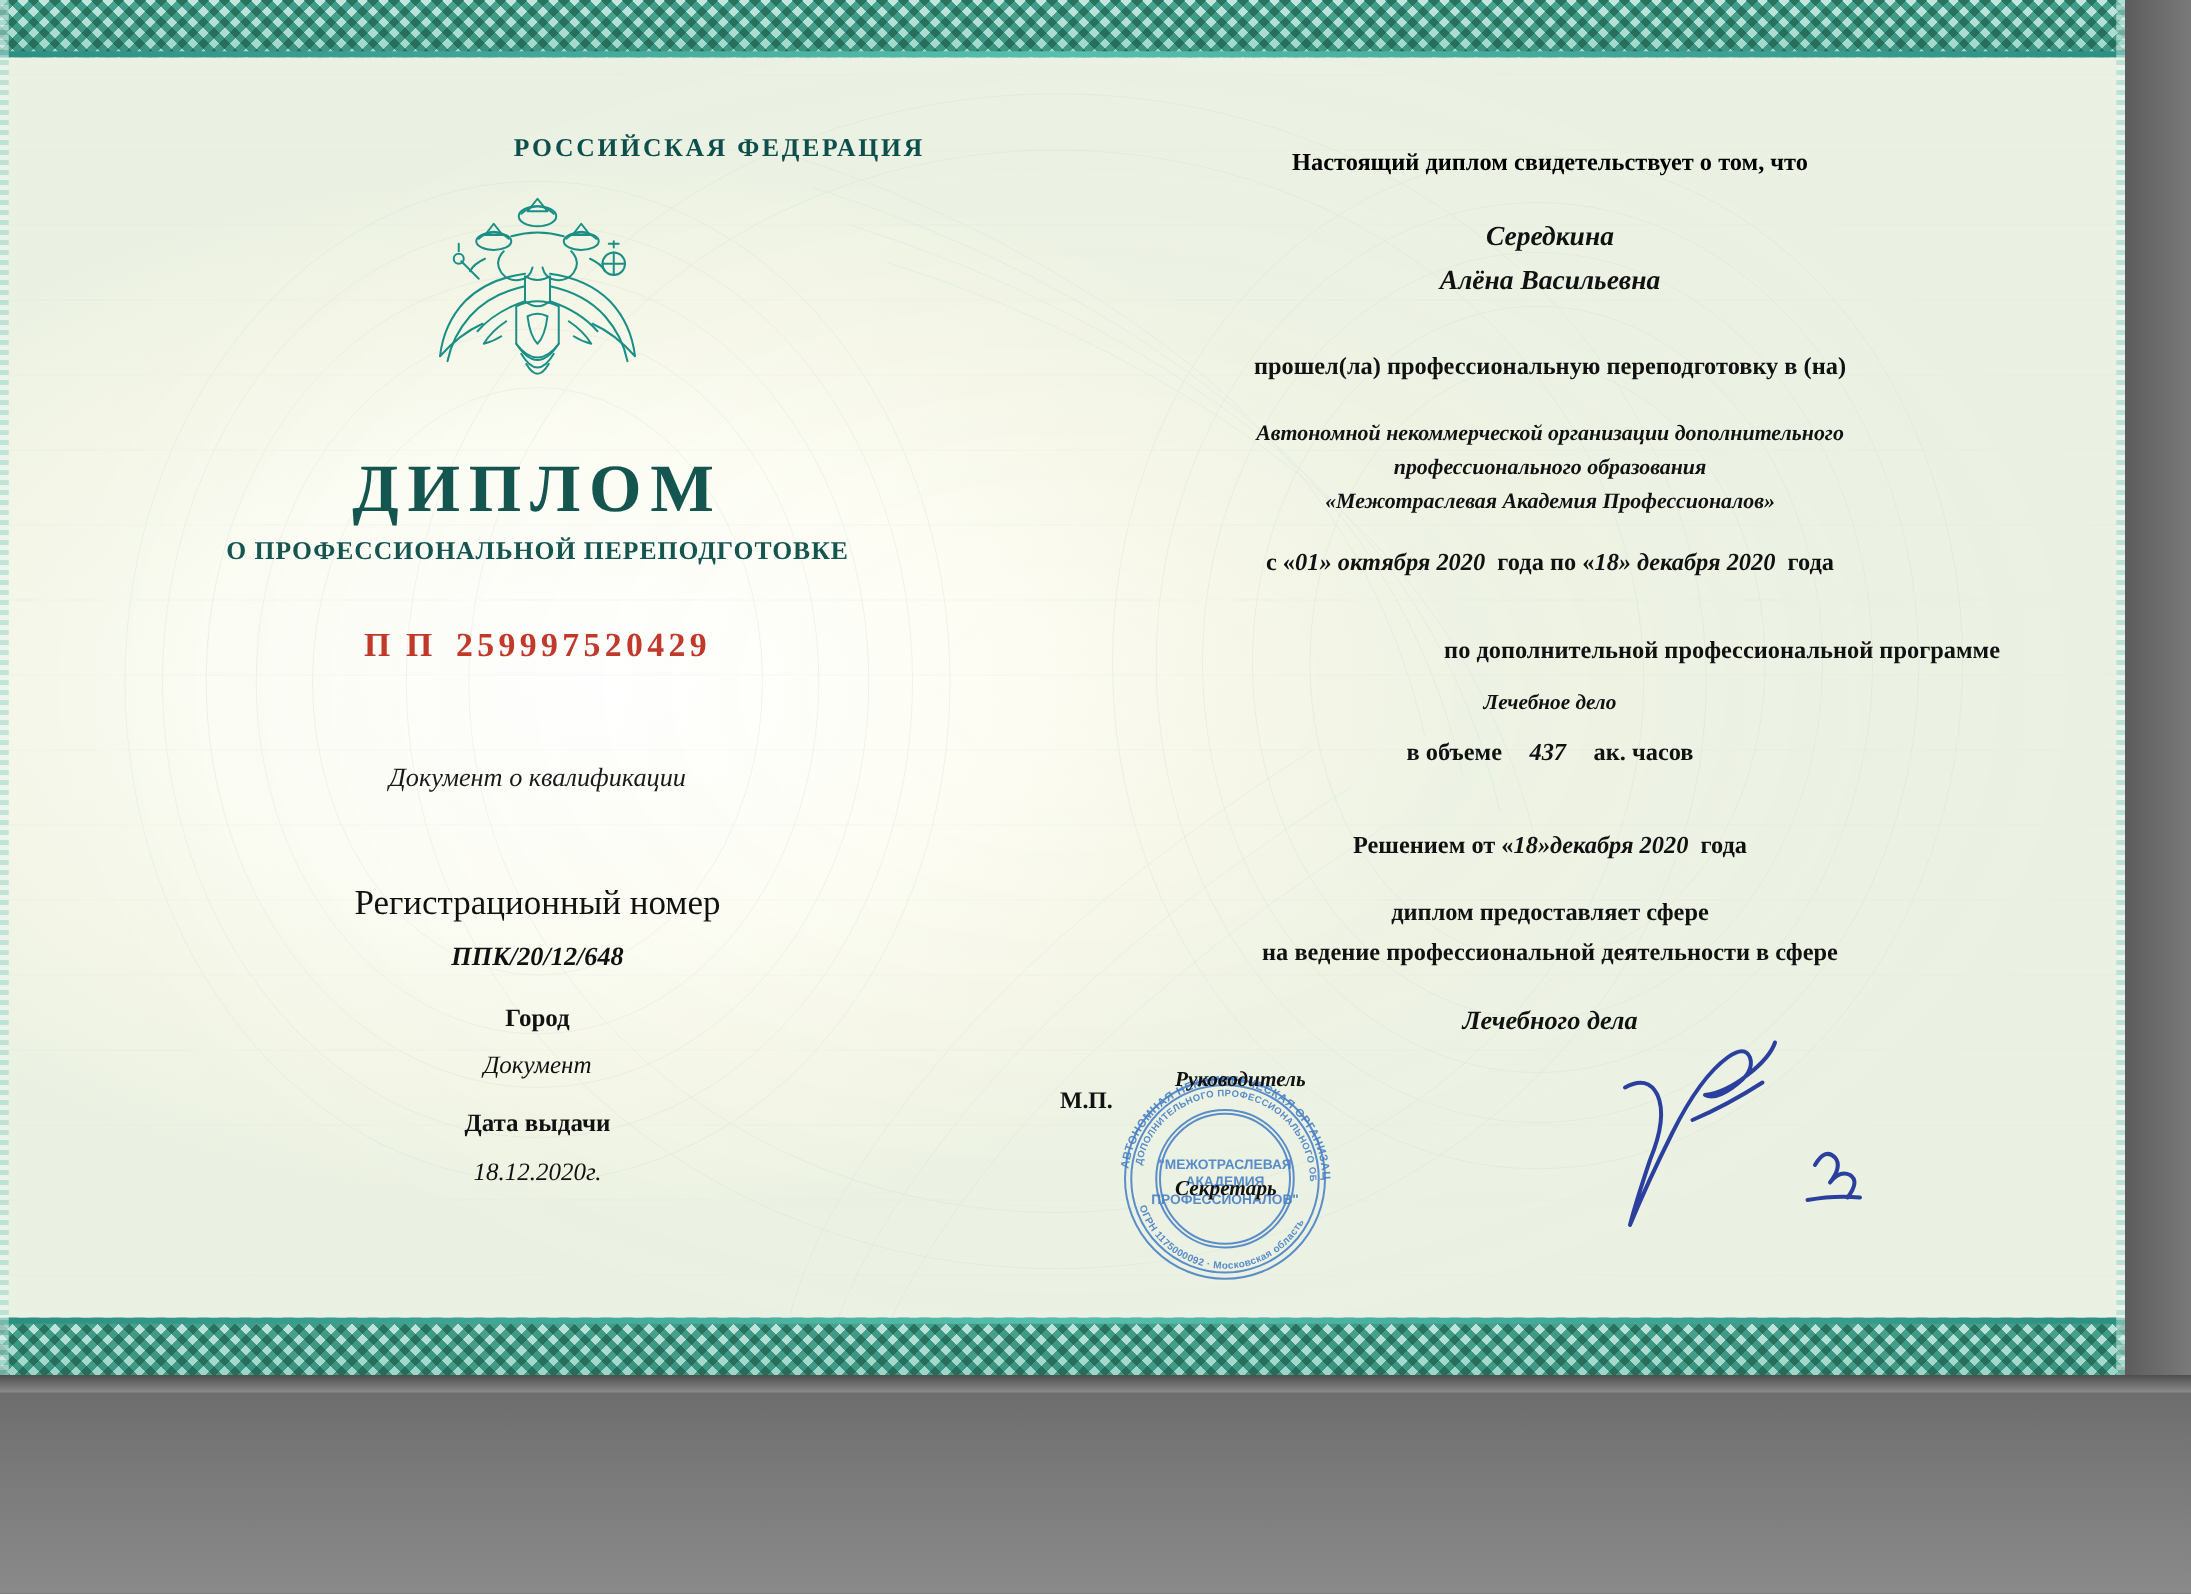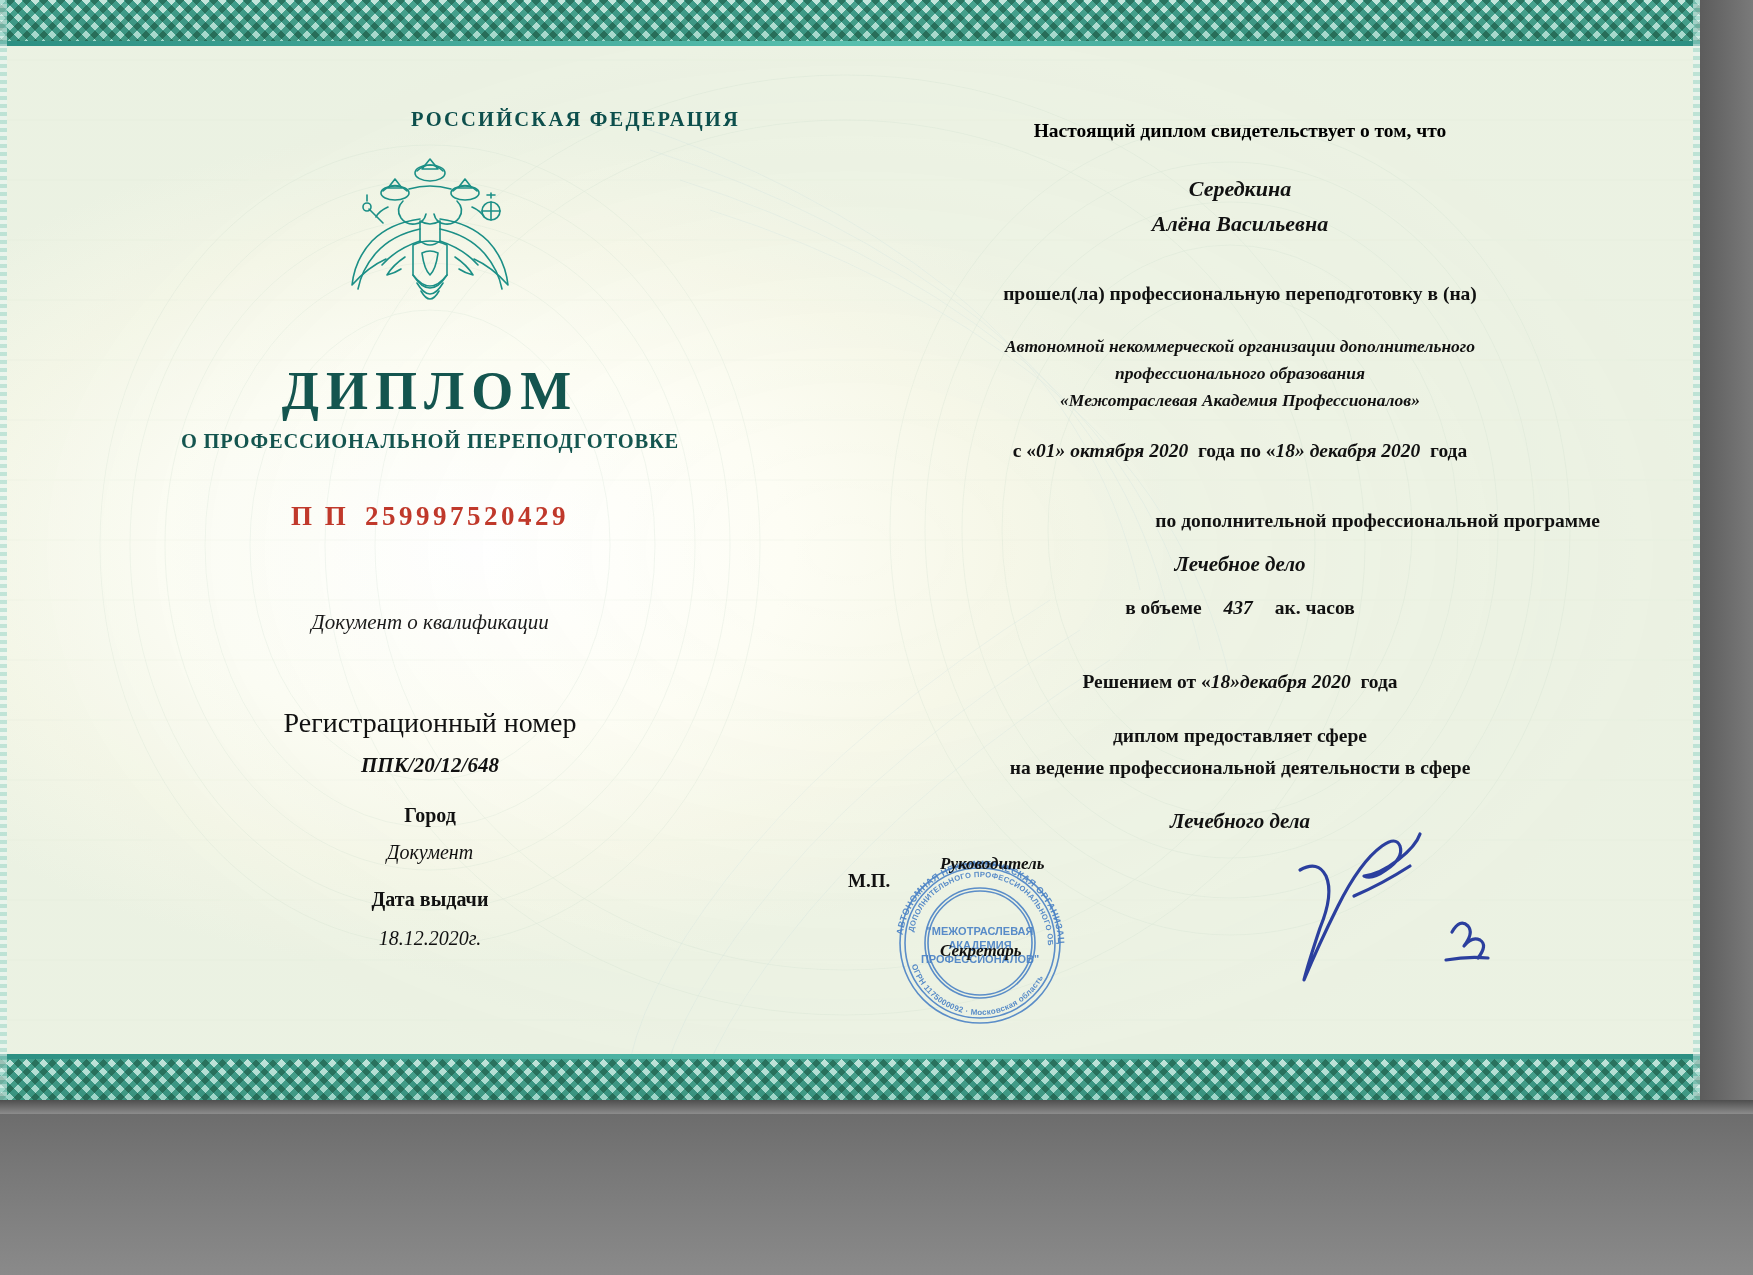--- a/index.html
+++ b/index.html
@@ -76,21 +76,21 @@
   .date-label{margin-top:24px;font-size:20px;font-weight:bold;color:#111;}
   .date-value{margin-top:16px;font-size:20px;font-style:italic;color:#111;}
   .r-intro{font-weight:bold;font-size:19.5px;}
   .name1{margin-top:34px;font-size:22px;font-weight:bold;font-style:italic;color:#111;}
   .name2{margin-top:9px;font-size:22px;font-weight:bold;font-style:italic;color:#111;}
   .passed{margin-top:46px;font-size:19.5px;font-weight:bold;color:#111;}
   .org{margin-top:28px;font-size:17.5px;font-weight:bold;font-style:italic;color:#111;line-height:1.55;}
   .period{margin-top:26px;font-size:19.5px;font-weight:bold;color:#111;}
   .period .v{font-style:italic;font-weight:bold;}
   .prog-label{margin-top:48px;font-size:19.5px;font-weight:bold;color:#111;text-align:right;}
-  .prog-name{margin-top:20px;font-size:21px;font-weight:bold;font-style:italic;color:#111;}
+  .prog-name{margin-top:20px;font-size:17px;font-weight:bold;font-style:italic;color:#111;}
   .volume{margin-top:20px;font-size:19.5px;font-weight:bold;color:#111;}
   .volume .v{font-style:italic;margin:0 22px;}
   .decision{margin-top:52px;font-size:19.5px;font-weight:bold;color:#111;}
   .decision .v{font-style:italic;}
   .grants1{margin-top:32px;font-size:19.5px;font-weight:bold;color:#111;}
   .grants2{margin-top:10px;font-size:19.5px;font-weight:bold;color:#111;}
   .sphere{margin-top:30px;font-size:21px;font-weight:bold;font-style:italic;color:#111;}
 
   
   .sig-block{position:absolute;left:940px;top:848px;width:420px;}

